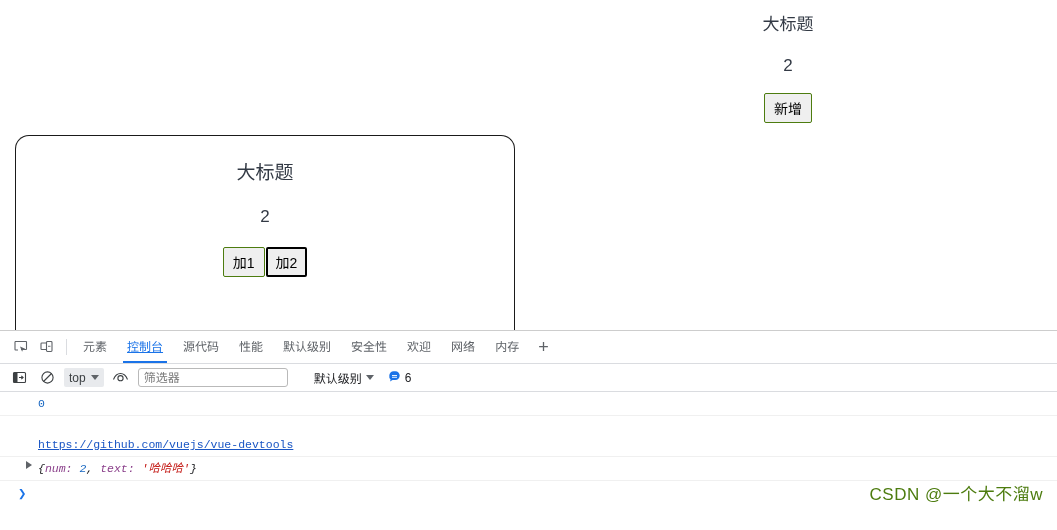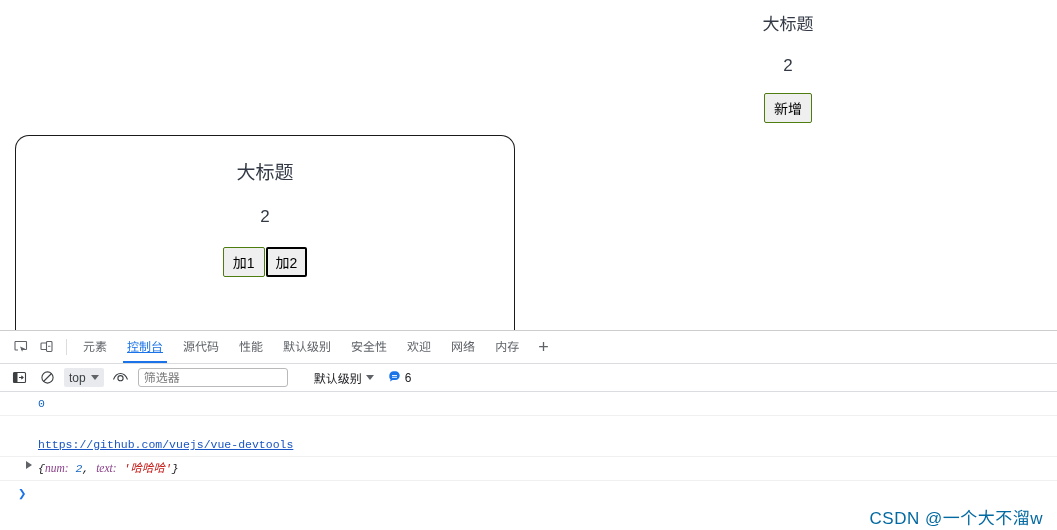--- a/index.html
+++ b/index.html
@@ -275,44 +275,44 @@
   .msg.obj .arrow {
     position: absolute;
     left: 26px;
     top: 4px;
     width: 0; height: 0;
     border-top: 4px solid transparent;
     border-bottom: 4px solid transparent;
     border-left: 6px solid #5f6368;
   }
   .obj-brace { color: #202124; font-style: italic; }
-  .obj-key   { color: #8a3f8a; font-style: italic; font-family: Liberation Serif, serif; }
+  .obj-key   { color: #8a3f8a; font-style: italic; }
   .obj-num   { color: #1565c0; font-style: italic; }
   .obj-str   { color: #c41a16; font-style: italic; }
 
   .prompt-row {
     display: flex;
     align-items: flex-start;
     padding: 5px 0 0 18px;
     height: 28px;
   }
   .prompt-caret {
     color: #1a73e8;
     font-size: 14px;
     font-family: "Liberation Mono", monospace;
     line-height: 16px;
   }
 
   
   .watermark {
     position: absolute;
     right: 14px;
-    bottom: 0;
+    bottom: 24px;
     font-size: 17px;
-    color: #0369a1;
+    color: #4d7c0f;
     font-family: "Liberation Sans", sans-serif;
     letter-spacing: 0.5px;
     white-space: nowrap;
     text-align: center;
   }
 </style>
 </head>
 <body>
 
 <div id="page-viewport">

